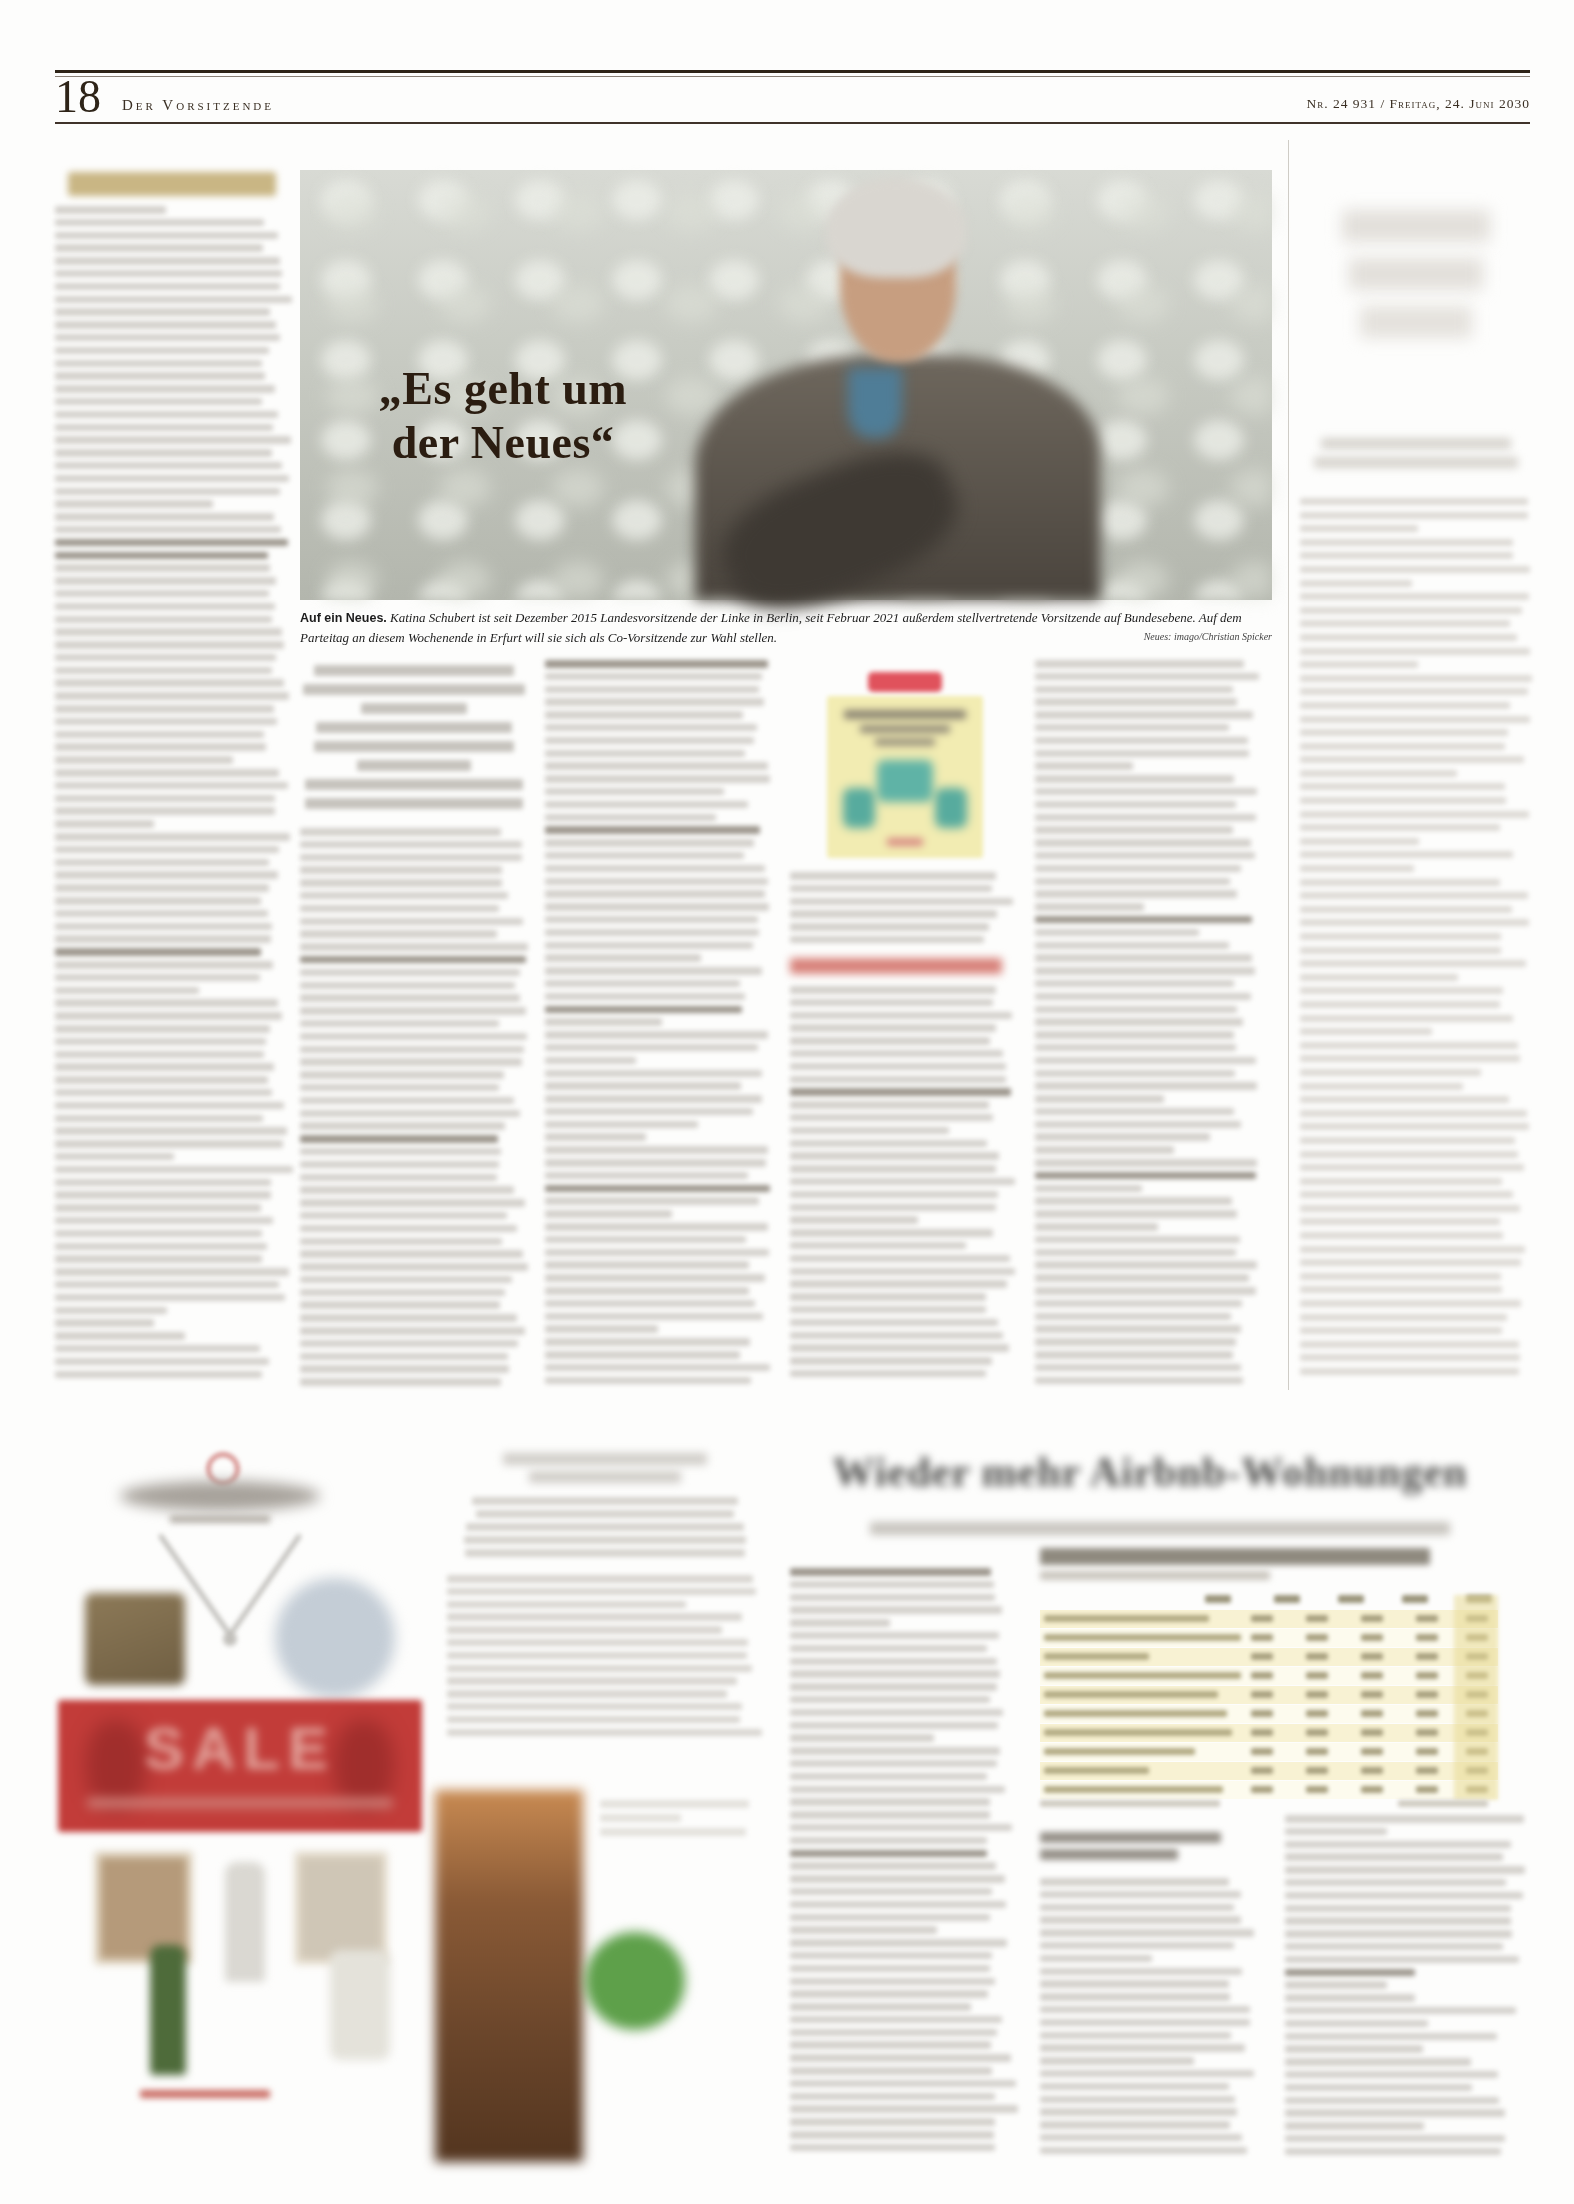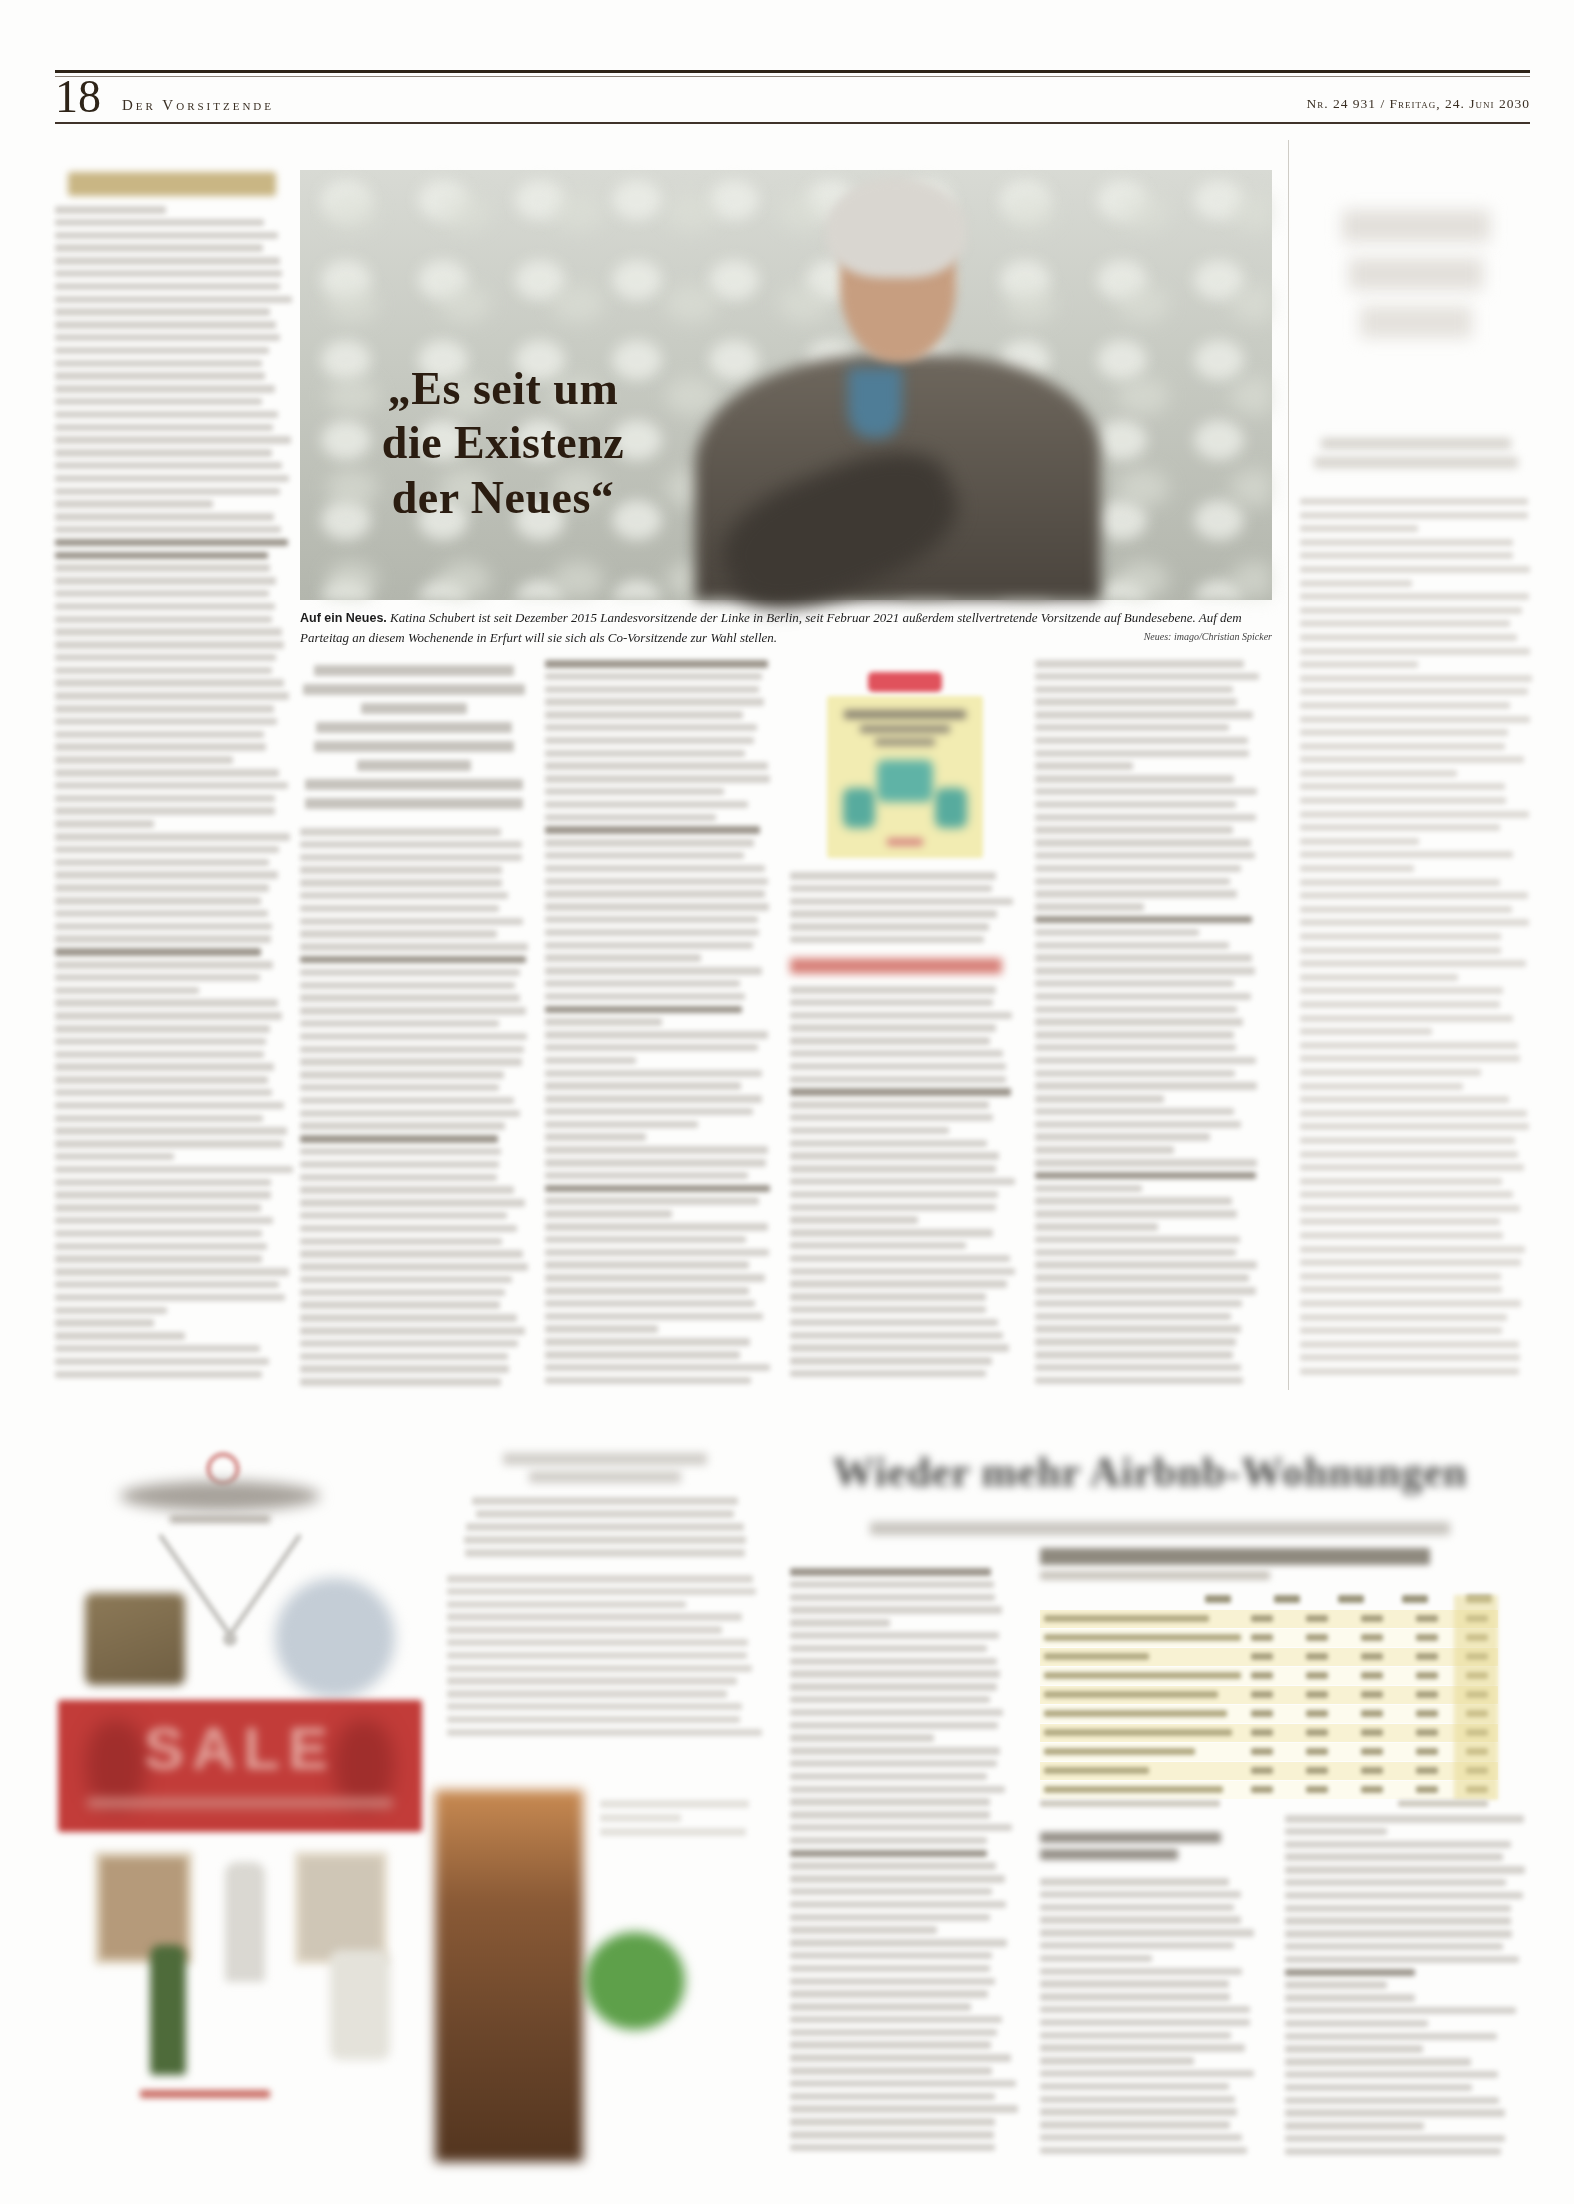--- a/index.html
+++ b/index.html
@@ -146,22 +146,21 @@
     <div class="abs chairs1"></div>
     <div class="abs chairs2"></div>
 
     <div class="abs" style="left:395px;top:185px;width:405px;height:245px;background:linear-gradient(180deg,#6e675d,#4a443d);border-radius:45% 40% 0 0;filter:blur(7px);"></div>
     <div class="abs" style="left:420px;top:300px;width:240px;height:120px;background:#3e3933;border-radius:40%;transform:rotate(-22deg);filter:blur(10px);"></div>
     <div class="abs" style="left:548px;top:198px;width:54px;height:70px;background:#4f7d97;border-radius:0 0 40% 40%;filter:blur(7px);"></div>
     <div class="abs" style="left:540px;top:32px;width:116px;height:160px;background:#c79e80;border-radius:48%;filter:blur(5px);"></div>
     <div class="abs" style="left:526px;top:8px;width:140px;height:100px;background:#d9d6d0;border-radius:50% 50% 40% 40%;filter:blur(5px);"></div>
 
     <div class="abs photo-headline" style="left:38px;top:192px;width:330px;">
-      <div>„Es seit um</div>
-      <div>die Existenz</div>
+      <div>„Es geht um</div>
       <div>der Neues“</div>
     </div>
   </div>
 
   <div class="abs caption" style="left:300px;top:608px;width:972px;">
     <span class="cap-kicker">Auf ein Neues.</span><span class="cap-body"> Katina Schubert ist seit Dezember 2015 Landesvorsitzende der Linke in Berlin, seit Februar 2021 außerdem stellvertretende Vorsitzende auf Bundesebene. Auf dem Parteitag an diesem Wochenende in Erfurt will sie sich als Co-Vorsitzende zur Wahl stellen.</span>
     <span class="abs credit" style="right:0;top:21px;">Neues: imago/Christian Spicker</span>
   </div>
 
   <div class="abs" style="left:300px;top:665px;width:228px;">

